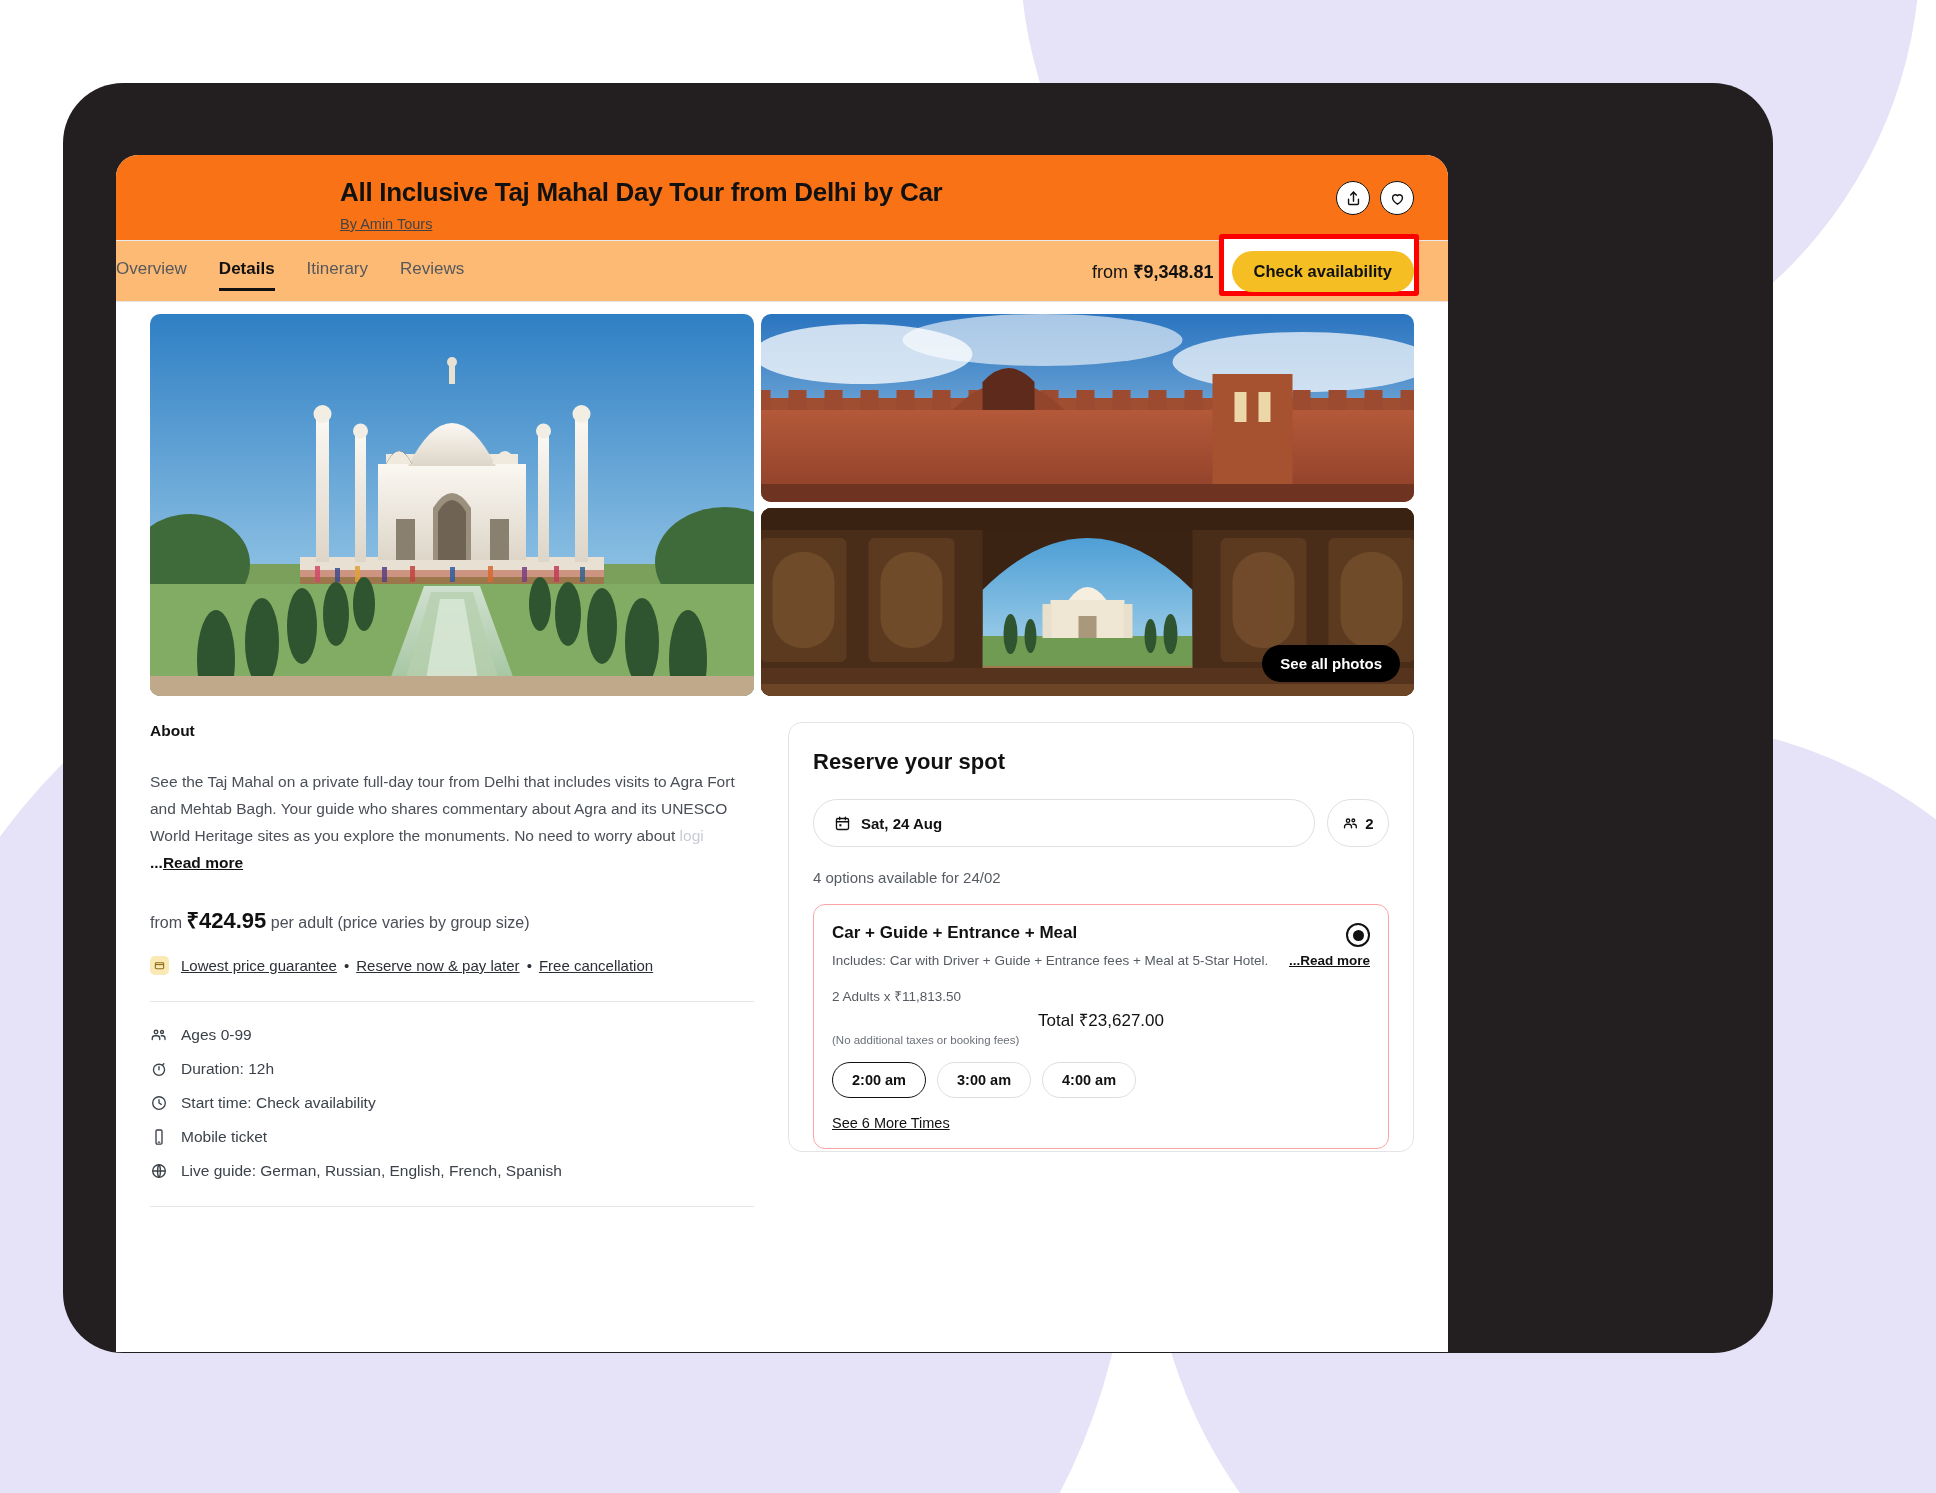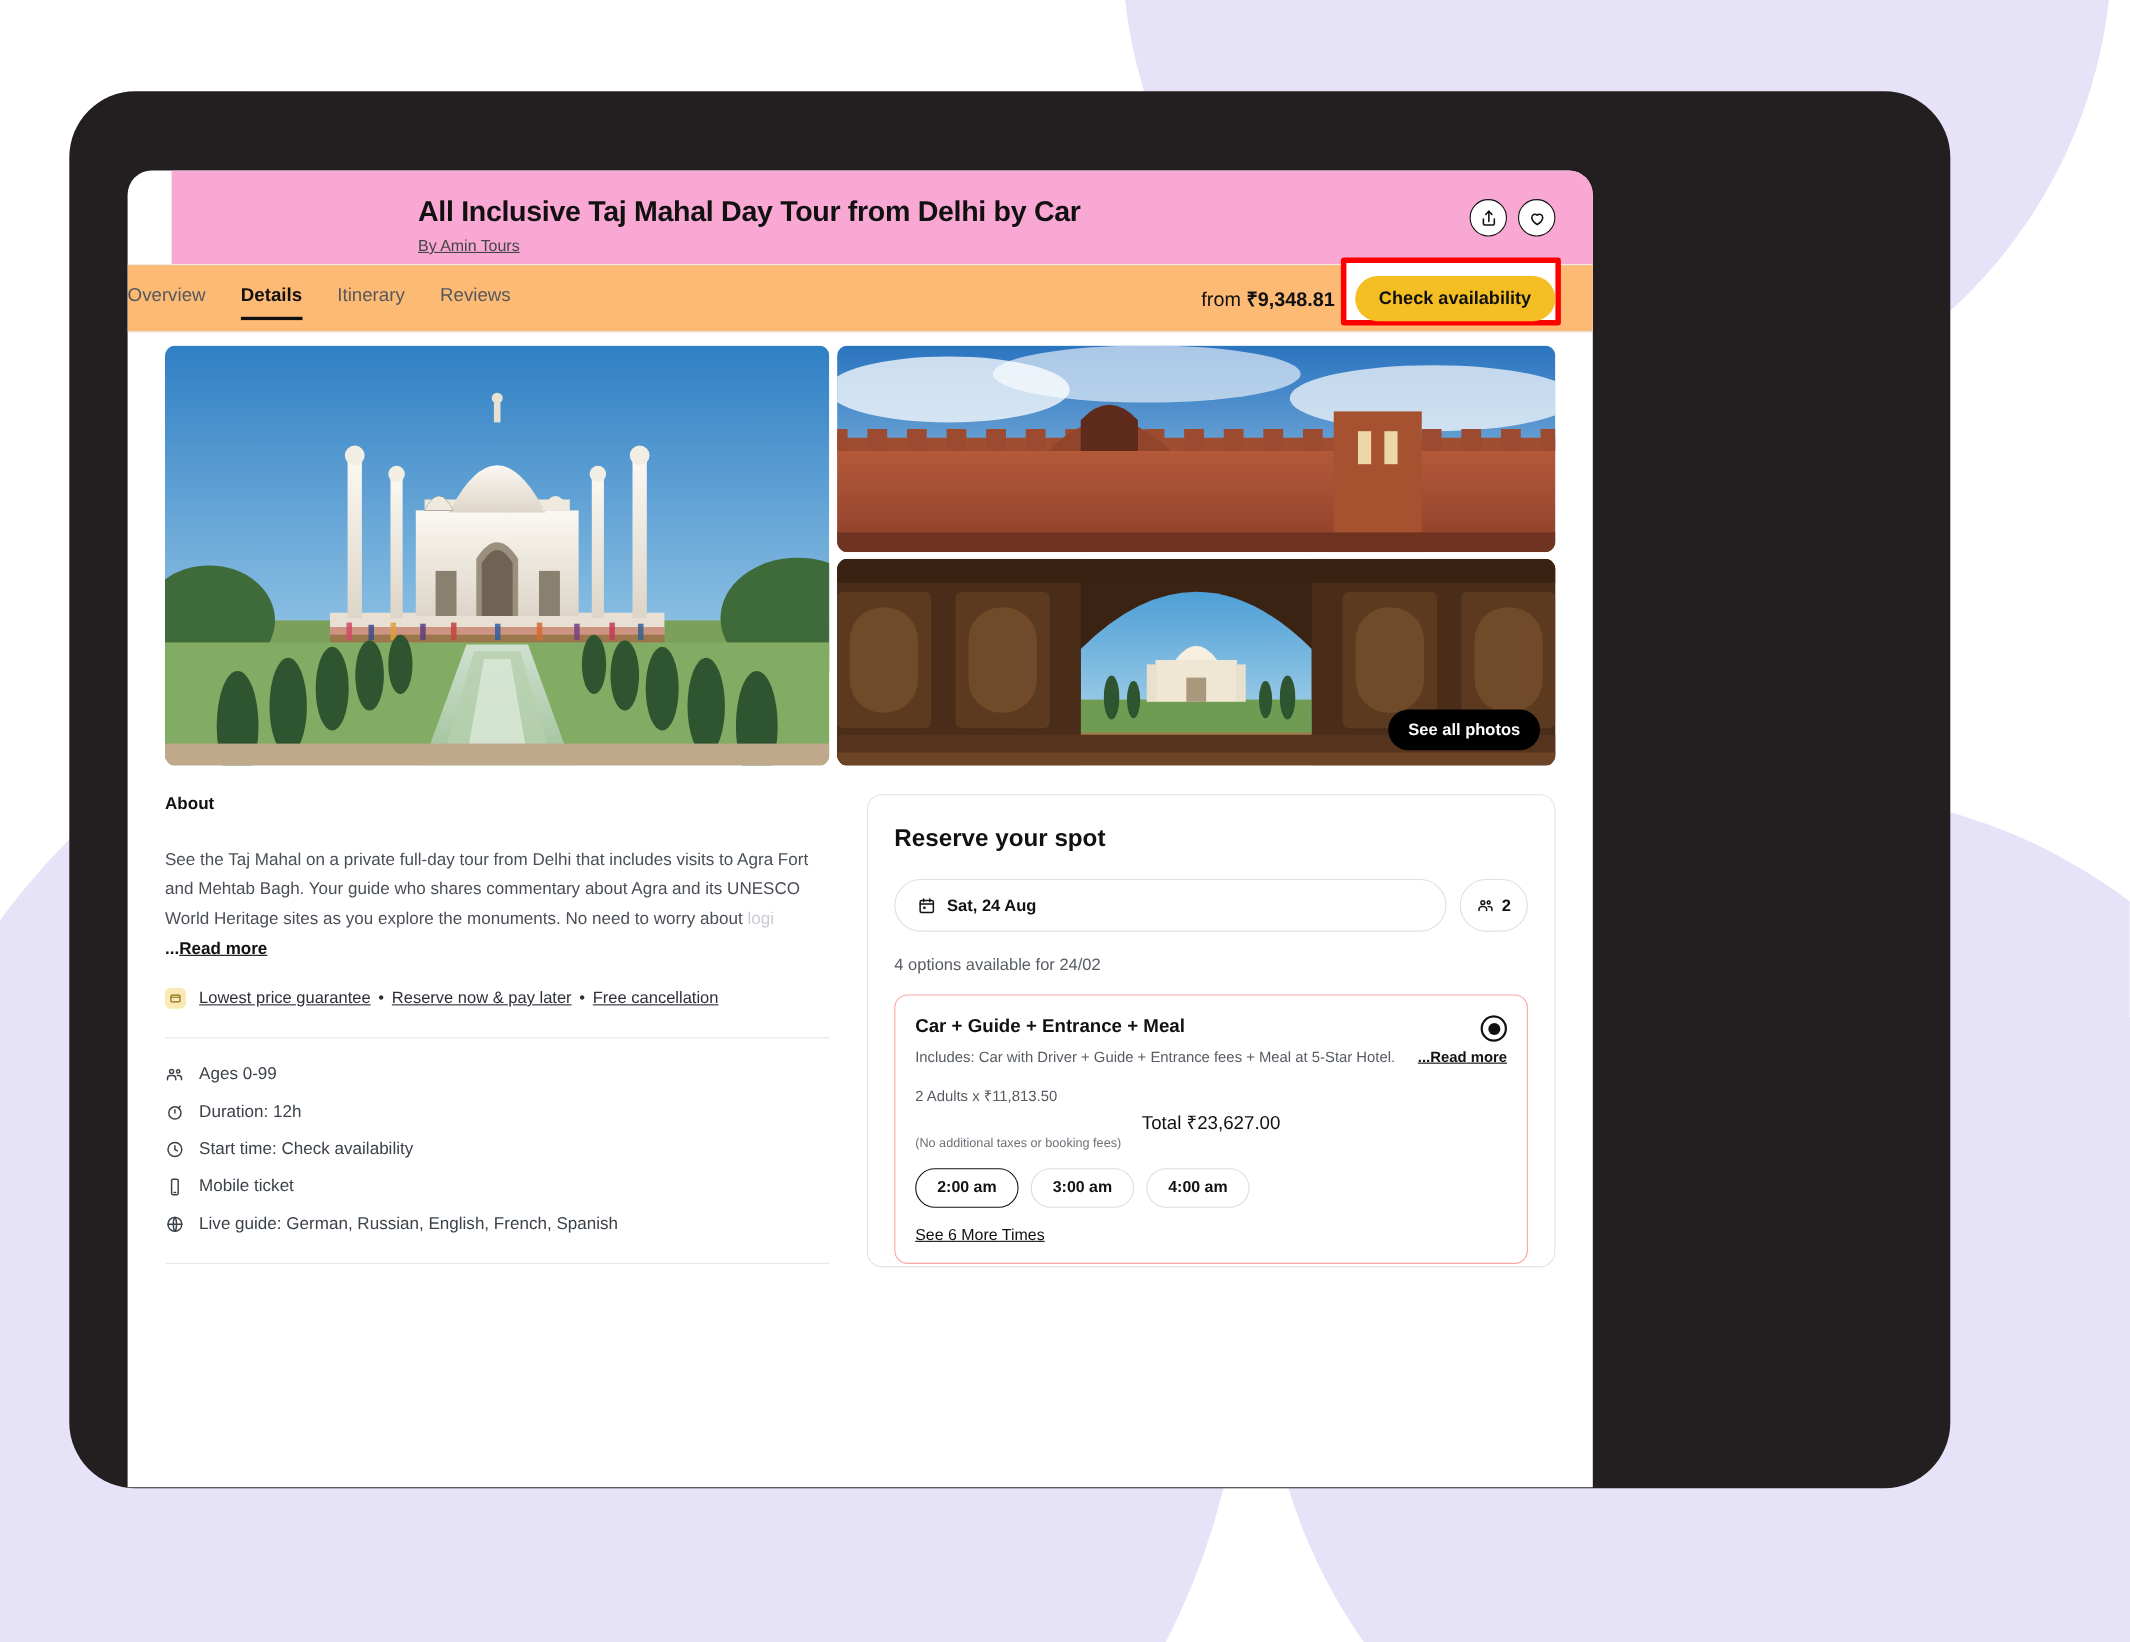--- a/index.html
+++ b/index.html
@@ -36,22 +36,21 @@
     background: #ffffff;
     border-radius: 22px 22px 0 0;
     overflow: hidden;
   }
 
   
   .app-header {
     position: relative;
     height: 85px;
     padding: 22px 34px 0 224px;
-    background: #f9a8d4;
-    margin-left: 40px;
+    background: #f97316;
   }
   .title {
     font-size: 26px; font-weight: bold; color: #111; letter-spacing: -0.3px;
     white-space: nowrap;
   }
   .byline {
     display: inline-block;
     margin-top: 8px;
     font-size: 14.5px; color: #444;
     text-decoration: underline;
@@ -487,20 +486,23 @@
     <div class="lower">
 
       <div class="left-col">
         <div class="sec-title">About</div>
 
         <div class="about-p">
           <span>See the Taj Mahal on a private full-day tour from Delhi that includes visits to Agra Fort and Mehtab Bagh. Your guide who shares commentary about Agra and its UNESCO World Heritage sites as you explore the monuments. No need to worry about </span><span class="fade">logi</span>
           <span class="ellip">...</span><span class="read-more">Read more</span>
         </div>
 
+        <div class="price-row">
+          <span>from </span><span class="amt">₹424.95</span><span> per adult (price varies by group size)</span>
+        </div>
 
         <div class="links-row">
           <span class="badge-icon">
             <svg width="11" height="11" viewBox="0 0 24 24" fill="none" stroke="#8a6d14" stroke-width="2.4">
               <rect x="3" y="6" width="18" height="13" rx="2"></rect>
                 <path d="M3 10h18"></path>
             </svg>
           </span>
           <a>Lowest price guarantee</a>
           <span class="dot-sep">•</span>

